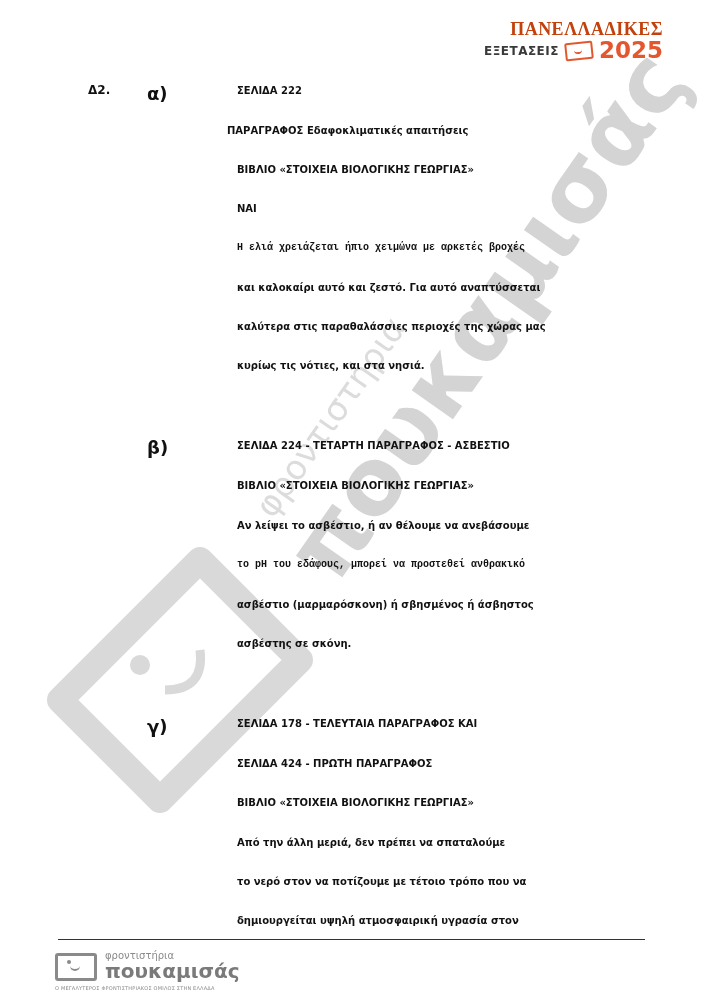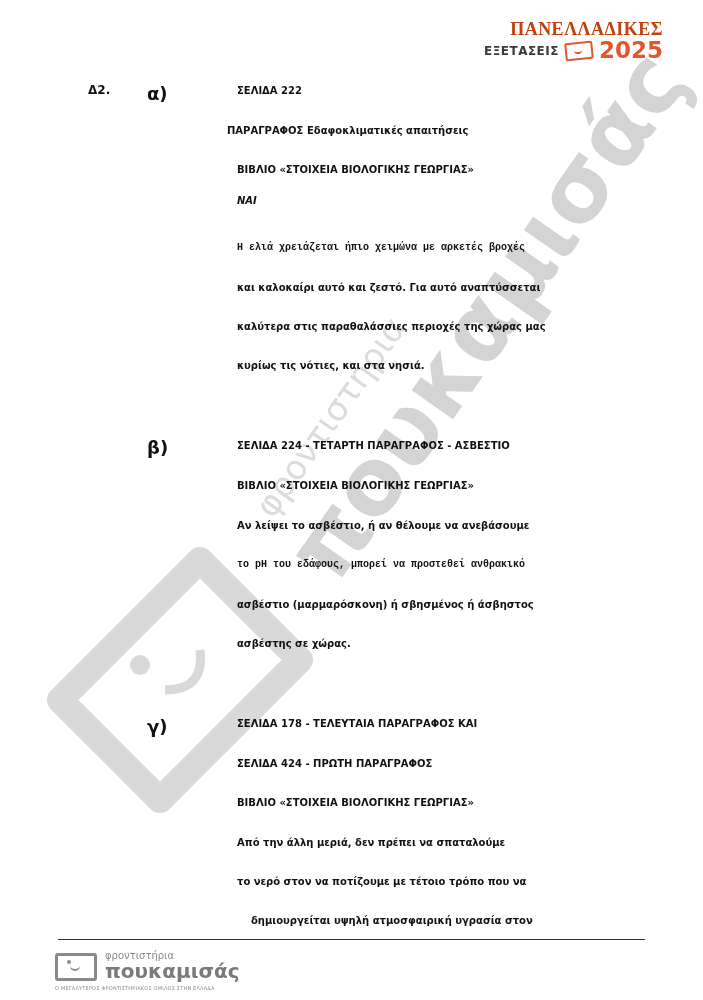--- a/index.html
+++ b/index.html
@@ -50,41 +50,41 @@
   </div>
 </div>
 
 <div class="content">
   <div class="qnum">Δ2.</div>
 
   <div class="sub" style="left:147px; top:83px;">α)</div>
   <div class="line" style="left:190px; top:85px;">ΣΕΛΙΔΑ 222</div>
   <div class="line" style="left:180px; top:125px;">ΠΑΡΑΓΡΑΦΟΣ Εδαφοκλιματικές απαιτήσεις</div>
   <div class="line" style="left:190px; top:164px;">ΒΙΒΛΙΟ «ΣΤΟΙΧΕΙΑ ΒΙΟΛΟΓΙΚΗΣ ΓΕΩΡΓΙΑΣ»</div>
-  <div class="line" style="left:190px; top:195px;font-style:italic;">ΝΑΙ</div>
+  <div class="line" style="left:190px; top:203px;">ΝΑΙ</div>
   <div class="line" style="left:190px; top:242px;font-family:Liberation Mono, monospace;">Η ελιά χρειάζεται ήπιο χειμώνα με αρκετές βροχές</div>
   <div class="line" style="left:190px; top:282px;">και καλοκαίρι αυτό και ζεστό. Για αυτό αναπτύσσεται</div>
   <div class="line" style="left:190px; top:321px;">καλύτερα στις παραθαλάσσιες περιοχές της χώρας μας</div>
   <div class="line" style="left:190px; top:360px;">κυρίως τις νότιες, και στα νησιά.</div>
 
   <div class="sub" style="left:147px; top:437px;">β)</div>
   <div class="line" style="left:190px; top:440px;">ΣΕΛΙΔΑ 224 - ΤΕΤΑΡΤΗ ΠΑΡΑΓΡΑΦΟΣ - ΑΣΒΕΣΤΙΟ</div>
   <div class="line" style="left:190px; top:480px;">ΒΙΒΛΙΟ «ΣΤΟΙΧΕΙΑ ΒΙΟΛΟΓΙΚΗΣ ΓΕΩΡΓΙΑΣ»</div>
   <div class="line" style="left:190px; top:520px;">Αν λείψει το ασβέστιο, ή αν θέλουμε να ανεβάσουμε</div>
   <div class="line" style="left:190px; top:559px;font-family:Liberation Mono, monospace;">το pH του εδάφους, μπορεί να προστεθεί ανθρακικό</div>
   <div class="line" style="left:190px; top:599px;">ασβέστιο (μαρμαρόσκονη) ή σβησμένος ή άσβηστος</div>
-  <div class="line" style="left:190px; top:638px;">ασβέστης σε χώρας.</div>
+  <div class="line" style="left:190px; top:638px;">ασβέστης σε σκόνη.</div>
 
   <div class="sub" style="left:147px; top:716px;">γ)</div>
   <div class="line" style="left:190px; top:718px;">ΣΕΛΙΔΑ 178 - ΤΕΛΕΥΤΑΙΑ ΠΑΡΑΓΡΑΦΟΣ ΚΑΙ</div>
   <div class="line" style="left:190px; top:758px;">ΣΕΛΙΔΑ 424 - ΠΡΩΤΗ ΠΑΡΑΓΡΑΦΟΣ</div>
   <div class="line" style="left:190px; top:797px;">ΒΙΒΛΙΟ «ΣΤΟΙΧΕΙΑ ΒΙΟΛΟΓΙΚΗΣ ΓΕΩΡΓΙΑΣ»</div>
   <div class="line" style="left:190px; top:837px;">Από την άλλη μεριά, δεν πρέπει να σπαταλούμε</div>
   <div class="line" style="left:190px; top:876px;">το νερό στον να ποτίζουμε με τέτοιο τρόπο που να</div>
-  <div class="line" style="left:204px; top:915px;">δημιουργείται υψηλή ατμοσφαιρική υγρασία στον</div>
+  <div class="line" style="left:190px; top:915px;">δημιουργείται υψηλή ατμοσφαιρική υγρασία στον</div>
 </div>
 
 <div class="footer-rule"></div>
 <div class="footer-logo">
   <div class="fl-box"></div>
   <div>
     <div class="fl-small">φροντιστήρια</div>
     <div class="fl-big">πουκαμισάς</div>
   </div>
 </div>

